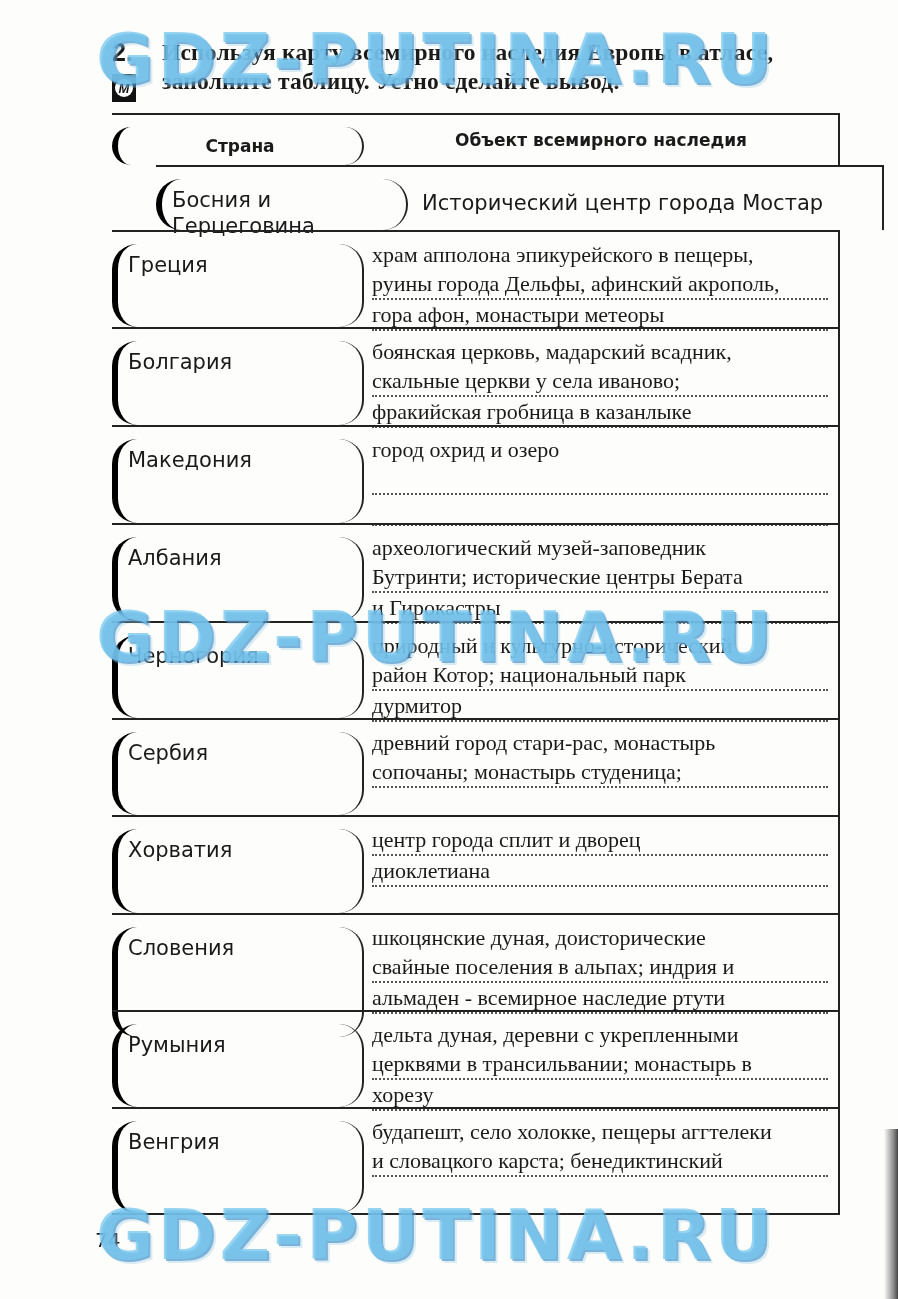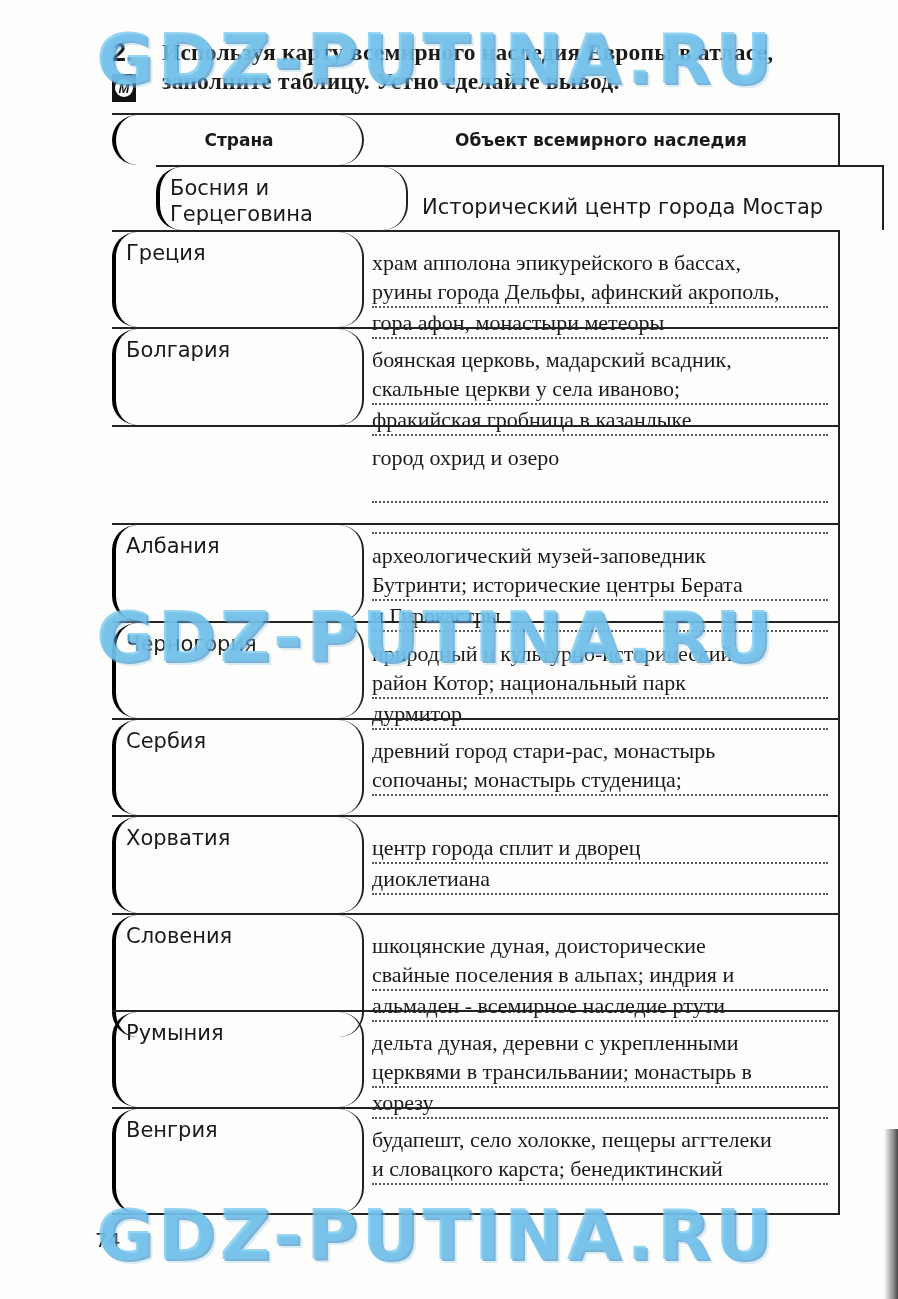--- a/index.html
+++ b/index.html
@@ -18,26 +18,26 @@
     .m-icon span {
       width:18px; height:18px; border-radius:50%; background:#fff; color:#111;
       font-family:"Liberation Sans", sans-serif; font-weight:bold; font-style:italic;
       font-size:13px; display:flex; align-items:center; justify-content:center;
     }
     .task-text { margin-left:50px; font-family:"Liberation Serif", serif; font-weight:bold; font-size:23.5px; line-height:29px; letter-spacing:0.2px; }
 
     .tbl { position:absolute; left:112px; top:113px; width:728px; height:1100px; }
     .row { position:absolute; left:0; width:728px; border-top:2px solid #222; box-sizing:border-box; }
     .cell-country {
-      position:absolute; left:0; top:0; bottom:0; width:252px; border-left:4px solid #000000; border-right:2px solid #222; box-sizing:border-box;
+      position:absolute; left:0; top:12px; bottom:0; width:252px; border-left:6px solid #000000; border-right:2px solid #222; box-sizing:border-box;
       font-family:"DejaVu Sans", sans-serif; font-size:21px; line-height:26px; padding:8px 10px;border-radius:25px;
     }
     .cell-object {
       position:absolute; left:252px; top:0; bottom:0; right:0; border-right:2px solid #222; box-sizing:border-box;
-      padding:16px 6px 0 8px;
+      padding:8px 6px 0 8px;
     }
     .hdr .cell-country, .hdr .cell-object {
       font-family:"DejaVu Sans", sans-serif; font-weight:bold; font-size:17px; display:flex; align-items:center; justify-content:center; padding:0;
     }
     .printed { font-family:"DejaVu Sans", sans-serif; font-size:21px; display:flex; align-items:center; padding-left:14px !important; }
     .line {
       font-family:"Liberation Serif", serif; font-size:22px; line-height:29px; height:29px; white-space:nowrap;
       border-bottom:2px dotted #555; margin-right:4px;
     }
     .line.first { border-bottom:none; }
@@ -69,36 +69,37 @@
   </div>
 
   <div class="row" style="top:52px;height:65px;margin-left:44px;">
     <div class="cell-country">Босния и Герцеговина</div>
     <div class="cell-object printed">Исторический центр города Мостар</div>
   </div>
 
   <div class="row" style="top:117px;height:97px;">
     <div class="cell-country">Греция</div>
     <div class="cell-object">
-      <div class="line first">храм апполона эпикурейского в бассах,</div>
+      <div class="line first">храм апполона эпикурейского в пещеры,</div>
       <div class="line">руины города Дельфы, афинский акрополь,</div>
       <div class="line">гора афон, монастыри метеоры</div>
     </div>
   </div>
 
   <div class="row" style="top:214px;height:98px;">
     <div class="cell-country">Болгария</div>
     <div class="cell-object">
       <div class="line first">боянская церковь, мадарский всадник,</div>
       <div class="line">скальные церкви у села иваново;</div>
       <div class="line">фракийская гробница в казанлыке</div>
     </div>
   </div>
 
   <div class="row" style="top:312px;height:98px;">
+    <div class="cell-country">Македония</div>
     <div class="cell-object">
       <div class="line first">город охрид и озеро</div>
       <div class="line"></div>
       <div class="line"></div>
     </div>
   </div>
 
   <div class="row" style="top:410px;height:98px;">
     <div class="cell-country">Албания</div>
     <div class="cell-object">

